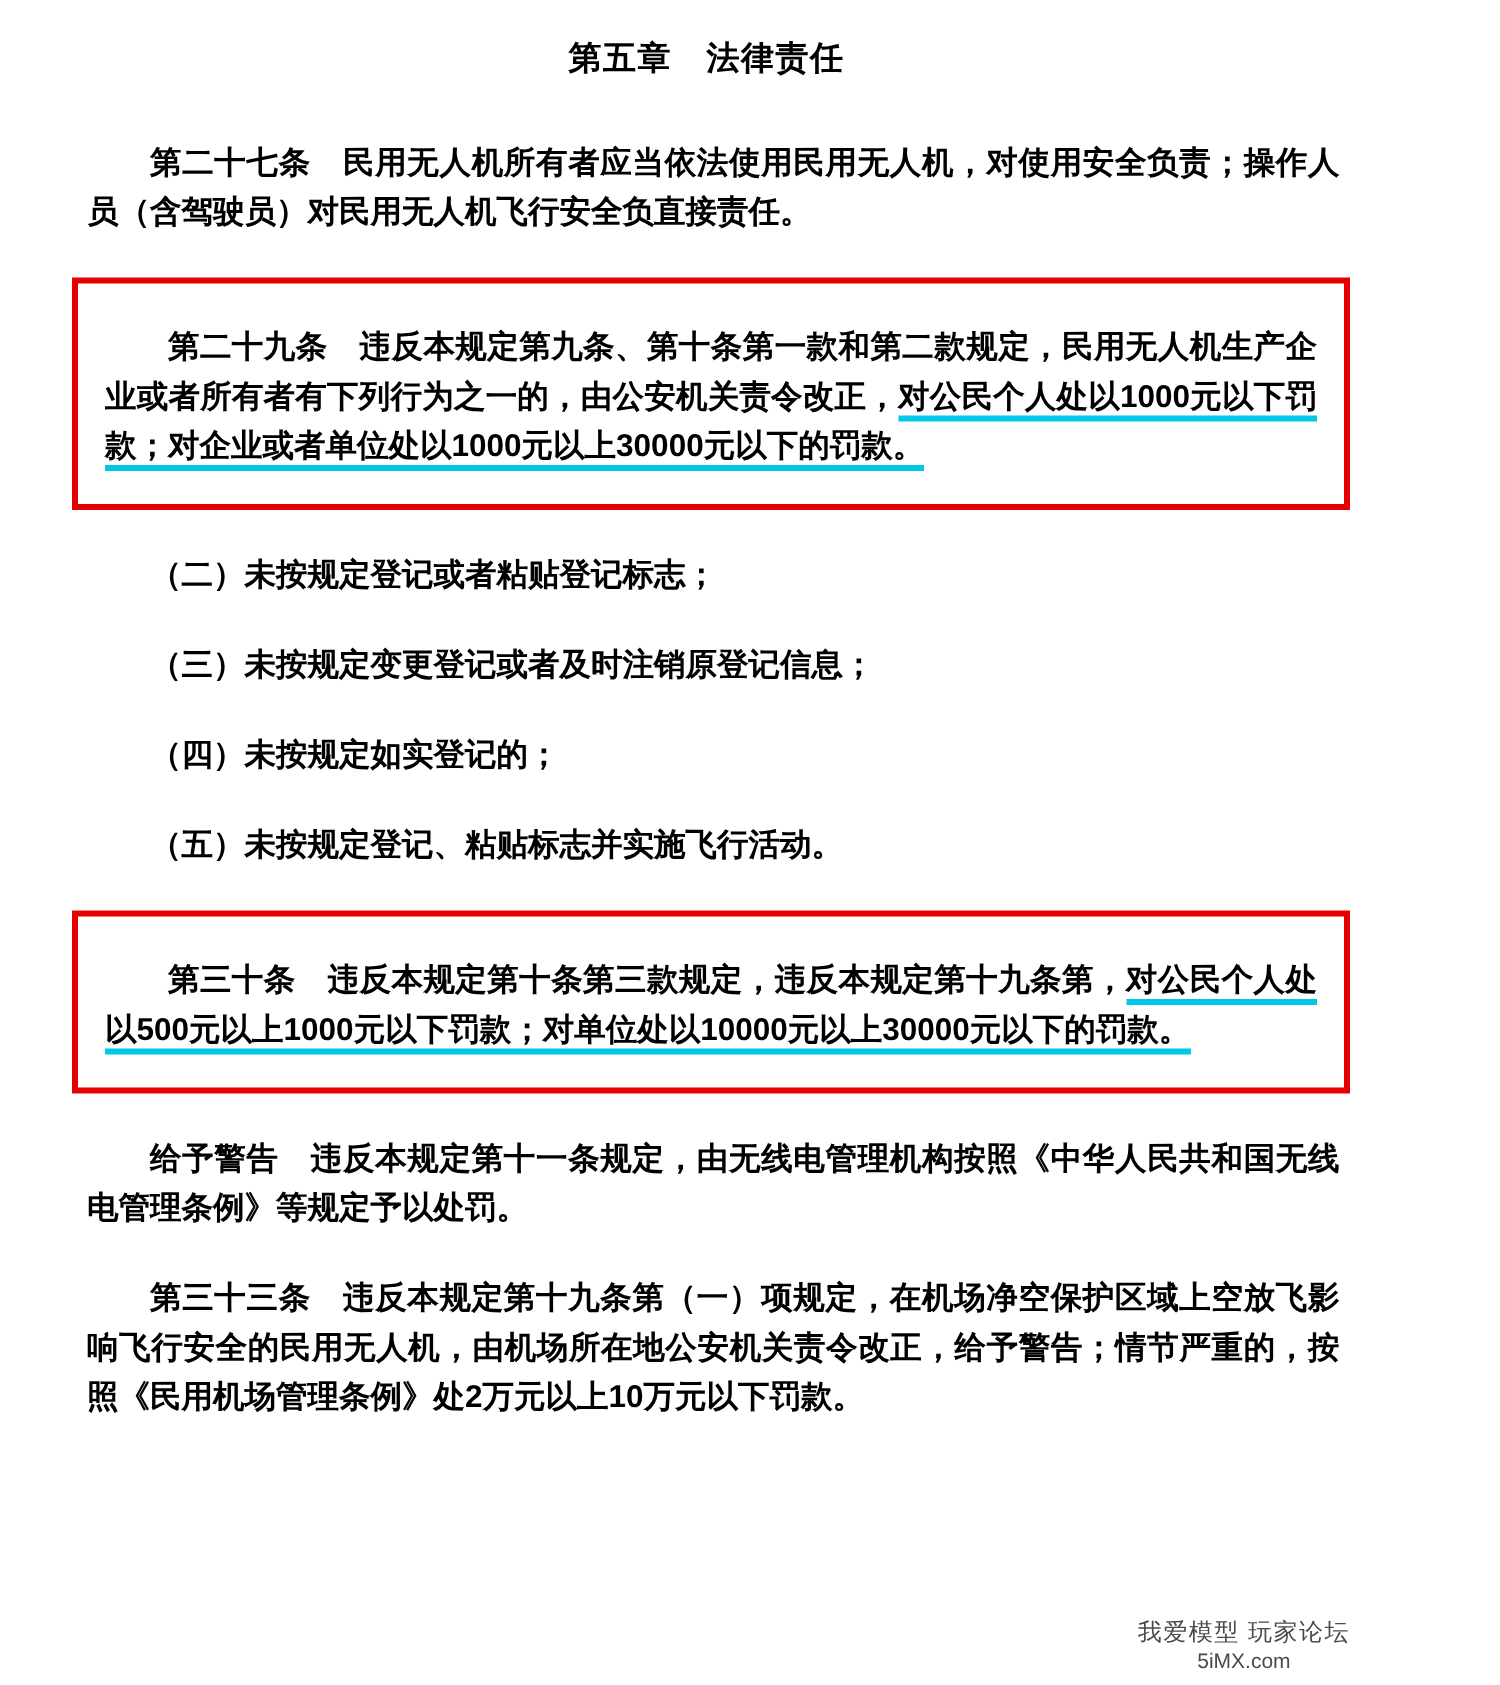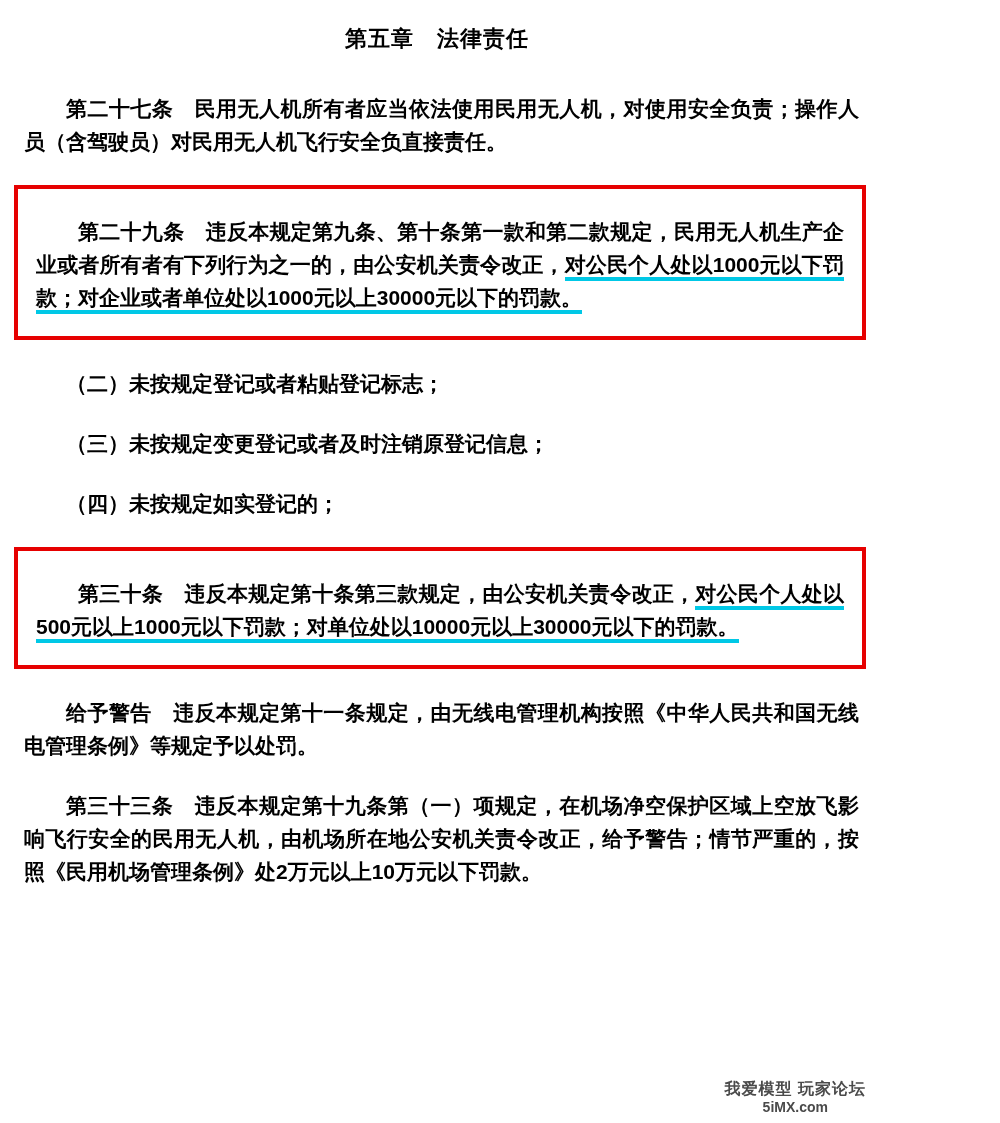--- a/index.html
+++ b/index.html
@@ -8,20 +8,21 @@
     background: #ffffff;
   }
   .page {
     position: relative;
     width: 874px;
     height: 1123px;
     background: #ffffff;
     overflow: hidden;
     font-family: "Liberation Sans", sans-serif;
     color: #000000;
+    padding-left: 34px;
   }
   .doc-title {
     margin: 26px 0 40px 0;
     text-align: center;
     font-size: 22px;
     line-height: 26px;
     font-weight: 700;
     letter-spacing: 1px;
   }
   .para {
@@ -43,21 +44,21 @@
   .penalty {
     border-bottom: 4px solid #00c8e6;
     padding-bottom: 1px;
   }
   .watermark {
     position: absolute;
     right: 8px;
     bottom: 6px;
     text-align: center;
     color: #4a4a4a;
-    font-weight: 700;
+    font-weight: 400;
     text-shadow: -1px -1px 0 #ffffff, 1px -1px 0 #ffffff,
                  -1px 1px 0 #ffffff, 1px 1px 0 #ffffff;
     line-height: 19px;
     margin-left: 44px;
   }
   .watermark .wm-line1 { font-size: 16px; letter-spacing: 1px; }
   .watermark .wm-line2 { font-size: 14px; }
 </style>
 </head>
 <body>
@@ -69,23 +70,24 @@
   <p class="para">第二十七条　民用无人机所有者应当依法使用民用无人机，对使用安全负责；操作人员（含驾驶员）对民用无人机飞行安全负直接责任。</p>
 
 
   <div class="highlight-box">
     <p class="para"><span>第二十九条　违反本规定第九条、第十条第一款和第二款规定，民用无人机生产企业或者所有者有下列行为之一的，由公安机关责令改正，</span><span class="penalty">对公民个人处以1000元以下罚款；对企业或者单位处以1000元以上30000元以下的罚款。</span></p>
   </div>
 
   <p class="para">（二）未按规定登记或者粘贴登记标志；</p>
   <p class="para">（三）未按规定变更登记或者及时注销原登记信息；</p>
   <p class="para">（四）未按规定如实登记的；</p>
+  <p class="para">（五）未按规定登记、粘贴标志并实施飞行活动。</p>
 
   <div class="highlight-box">
-    <p class="para"><span>第三十条　违反本规定第十条第三款规定，由公安机关责令改正，</span><span class="penalty">对公民个人处以500元以上1000元以下罚款；对单位处以10000元以上30000元以下的罚款。</span></p>
+    <p class="para"><span>第三十条　违反本规定第十条第三款规定，违反本规定第十九条第，</span><span class="penalty">对公民个人处以500元以上1000元以下罚款；对单位处以10000元以上30000元以下的罚款。</span></p>
   </div>
 
   <p class="para">给予警告　违反本规定第十一条规定，由无线电管理机构按照《中华人民共和国无线电管理条例》等规定予以处罚。</p>
 
 
   <p class="para">第三十三条　违反本规定第十九条第（一）项规定，在机场净空保护区域上空放飞影响飞行安全的民用无人机，由机场所在地公安机关责令改正，给予警告；情节严重的，按照《民用机场管理条例》处2万元以上10万元以下罚款。</p>
 
   <div class="watermark">
     <div class="wm-line1">我爱模型 玩家论坛</div>
     <div class="wm-line2">5iMX.com</div>

